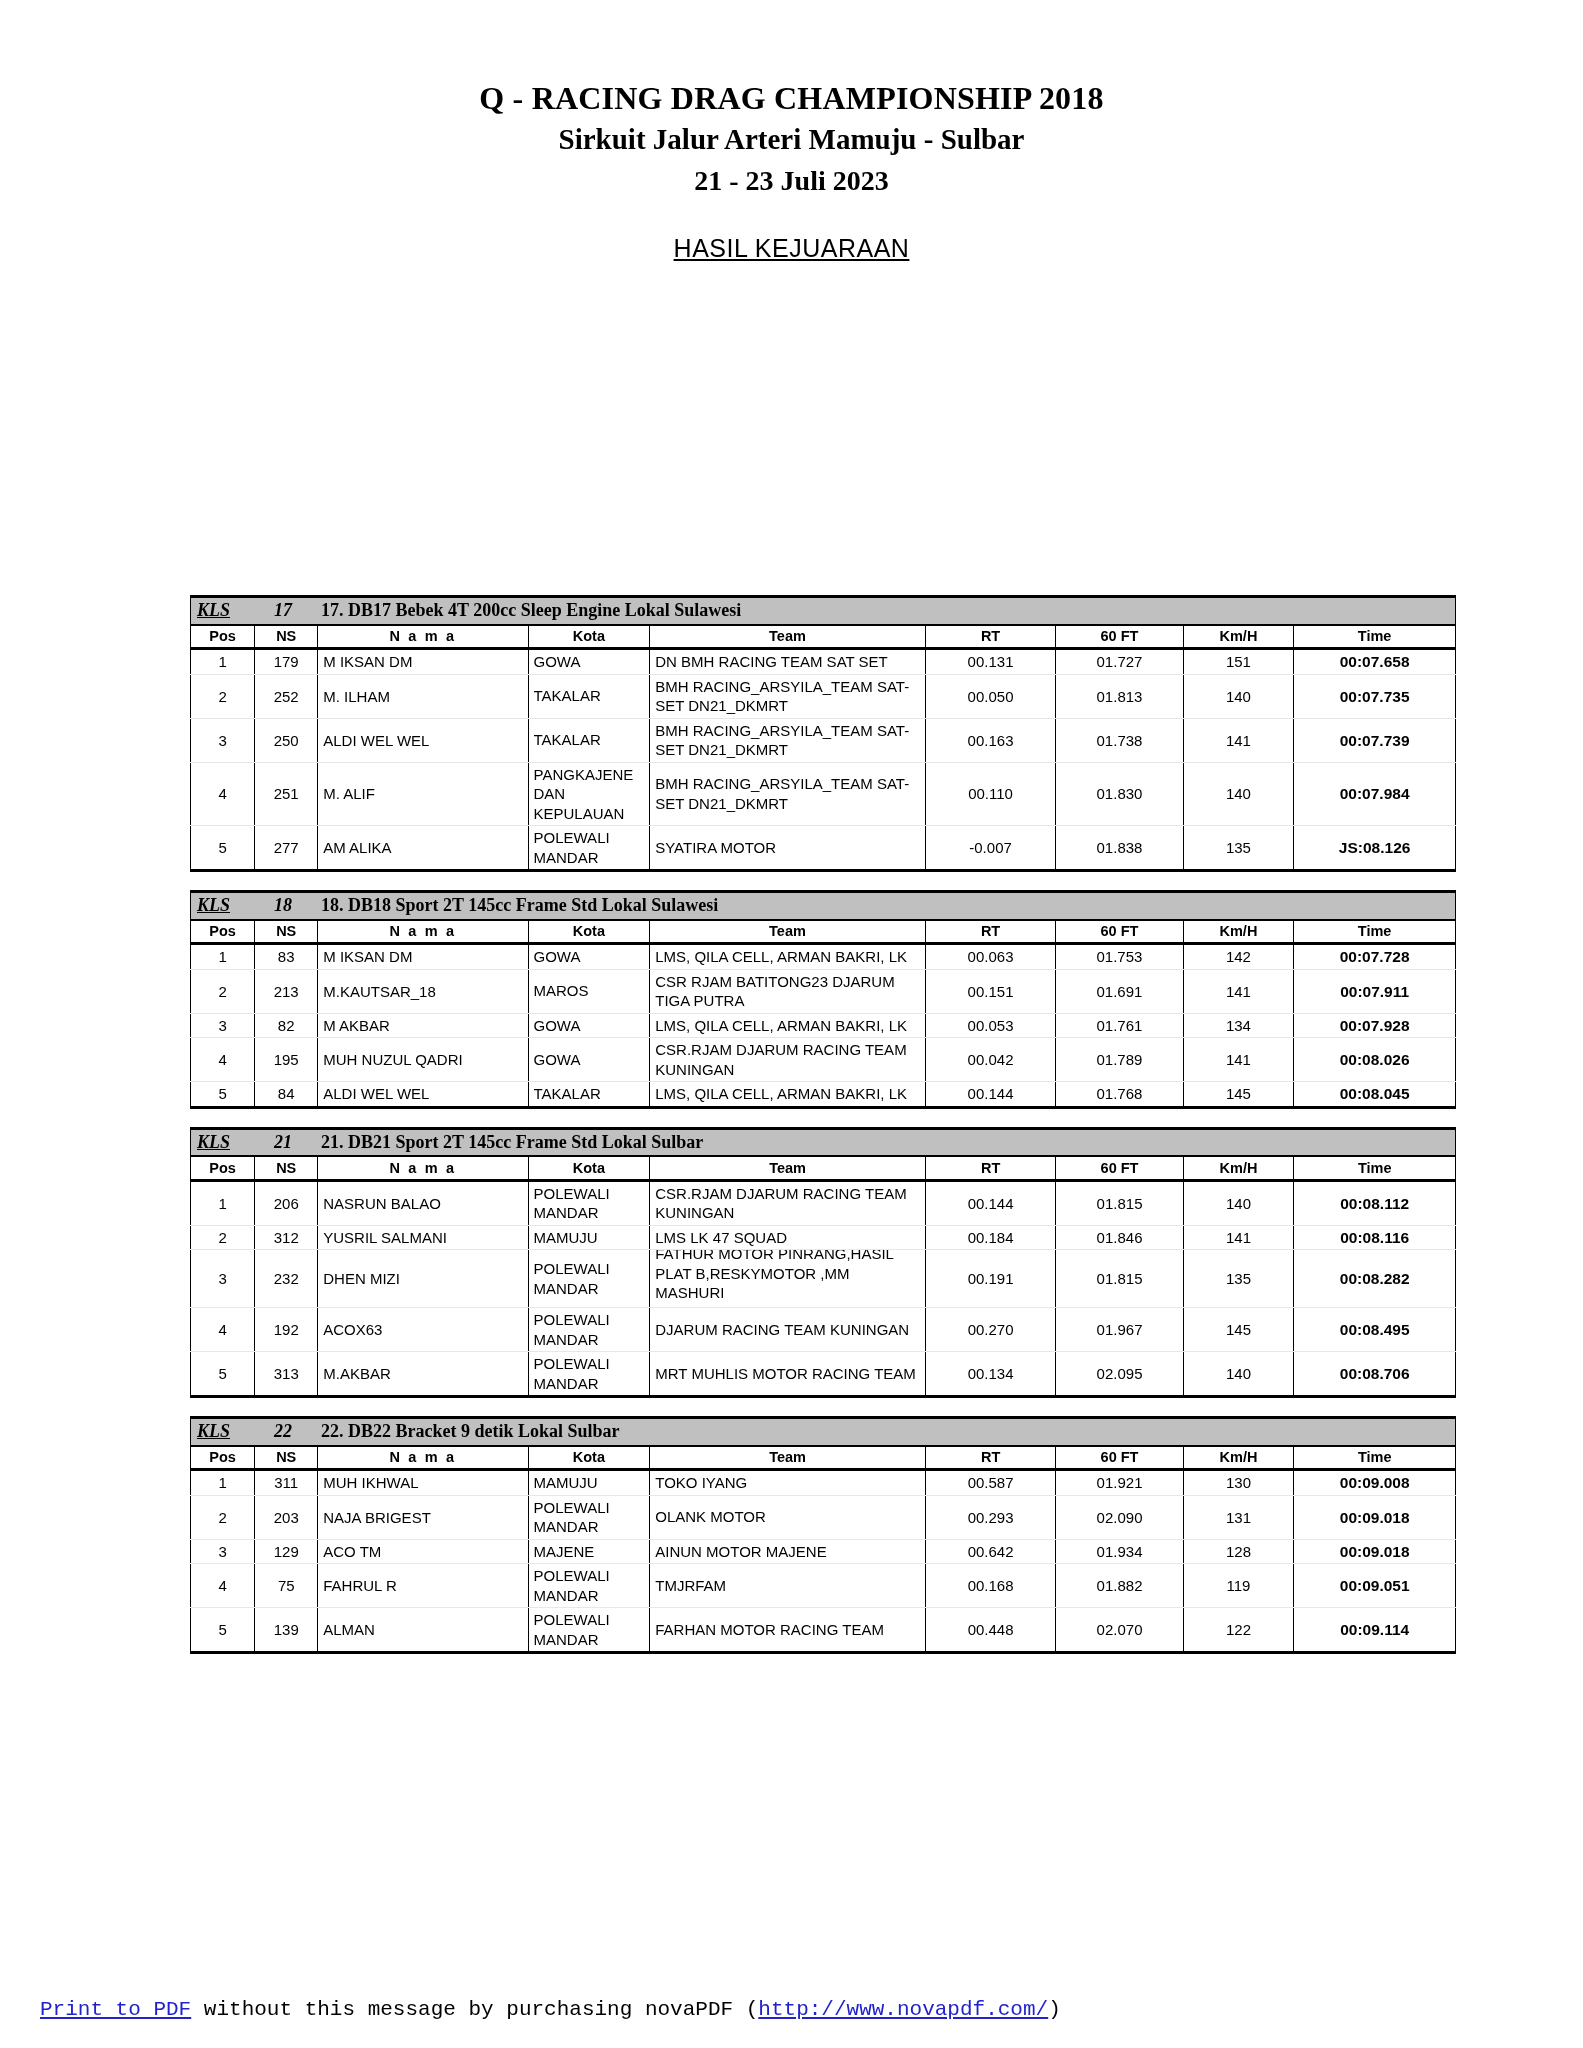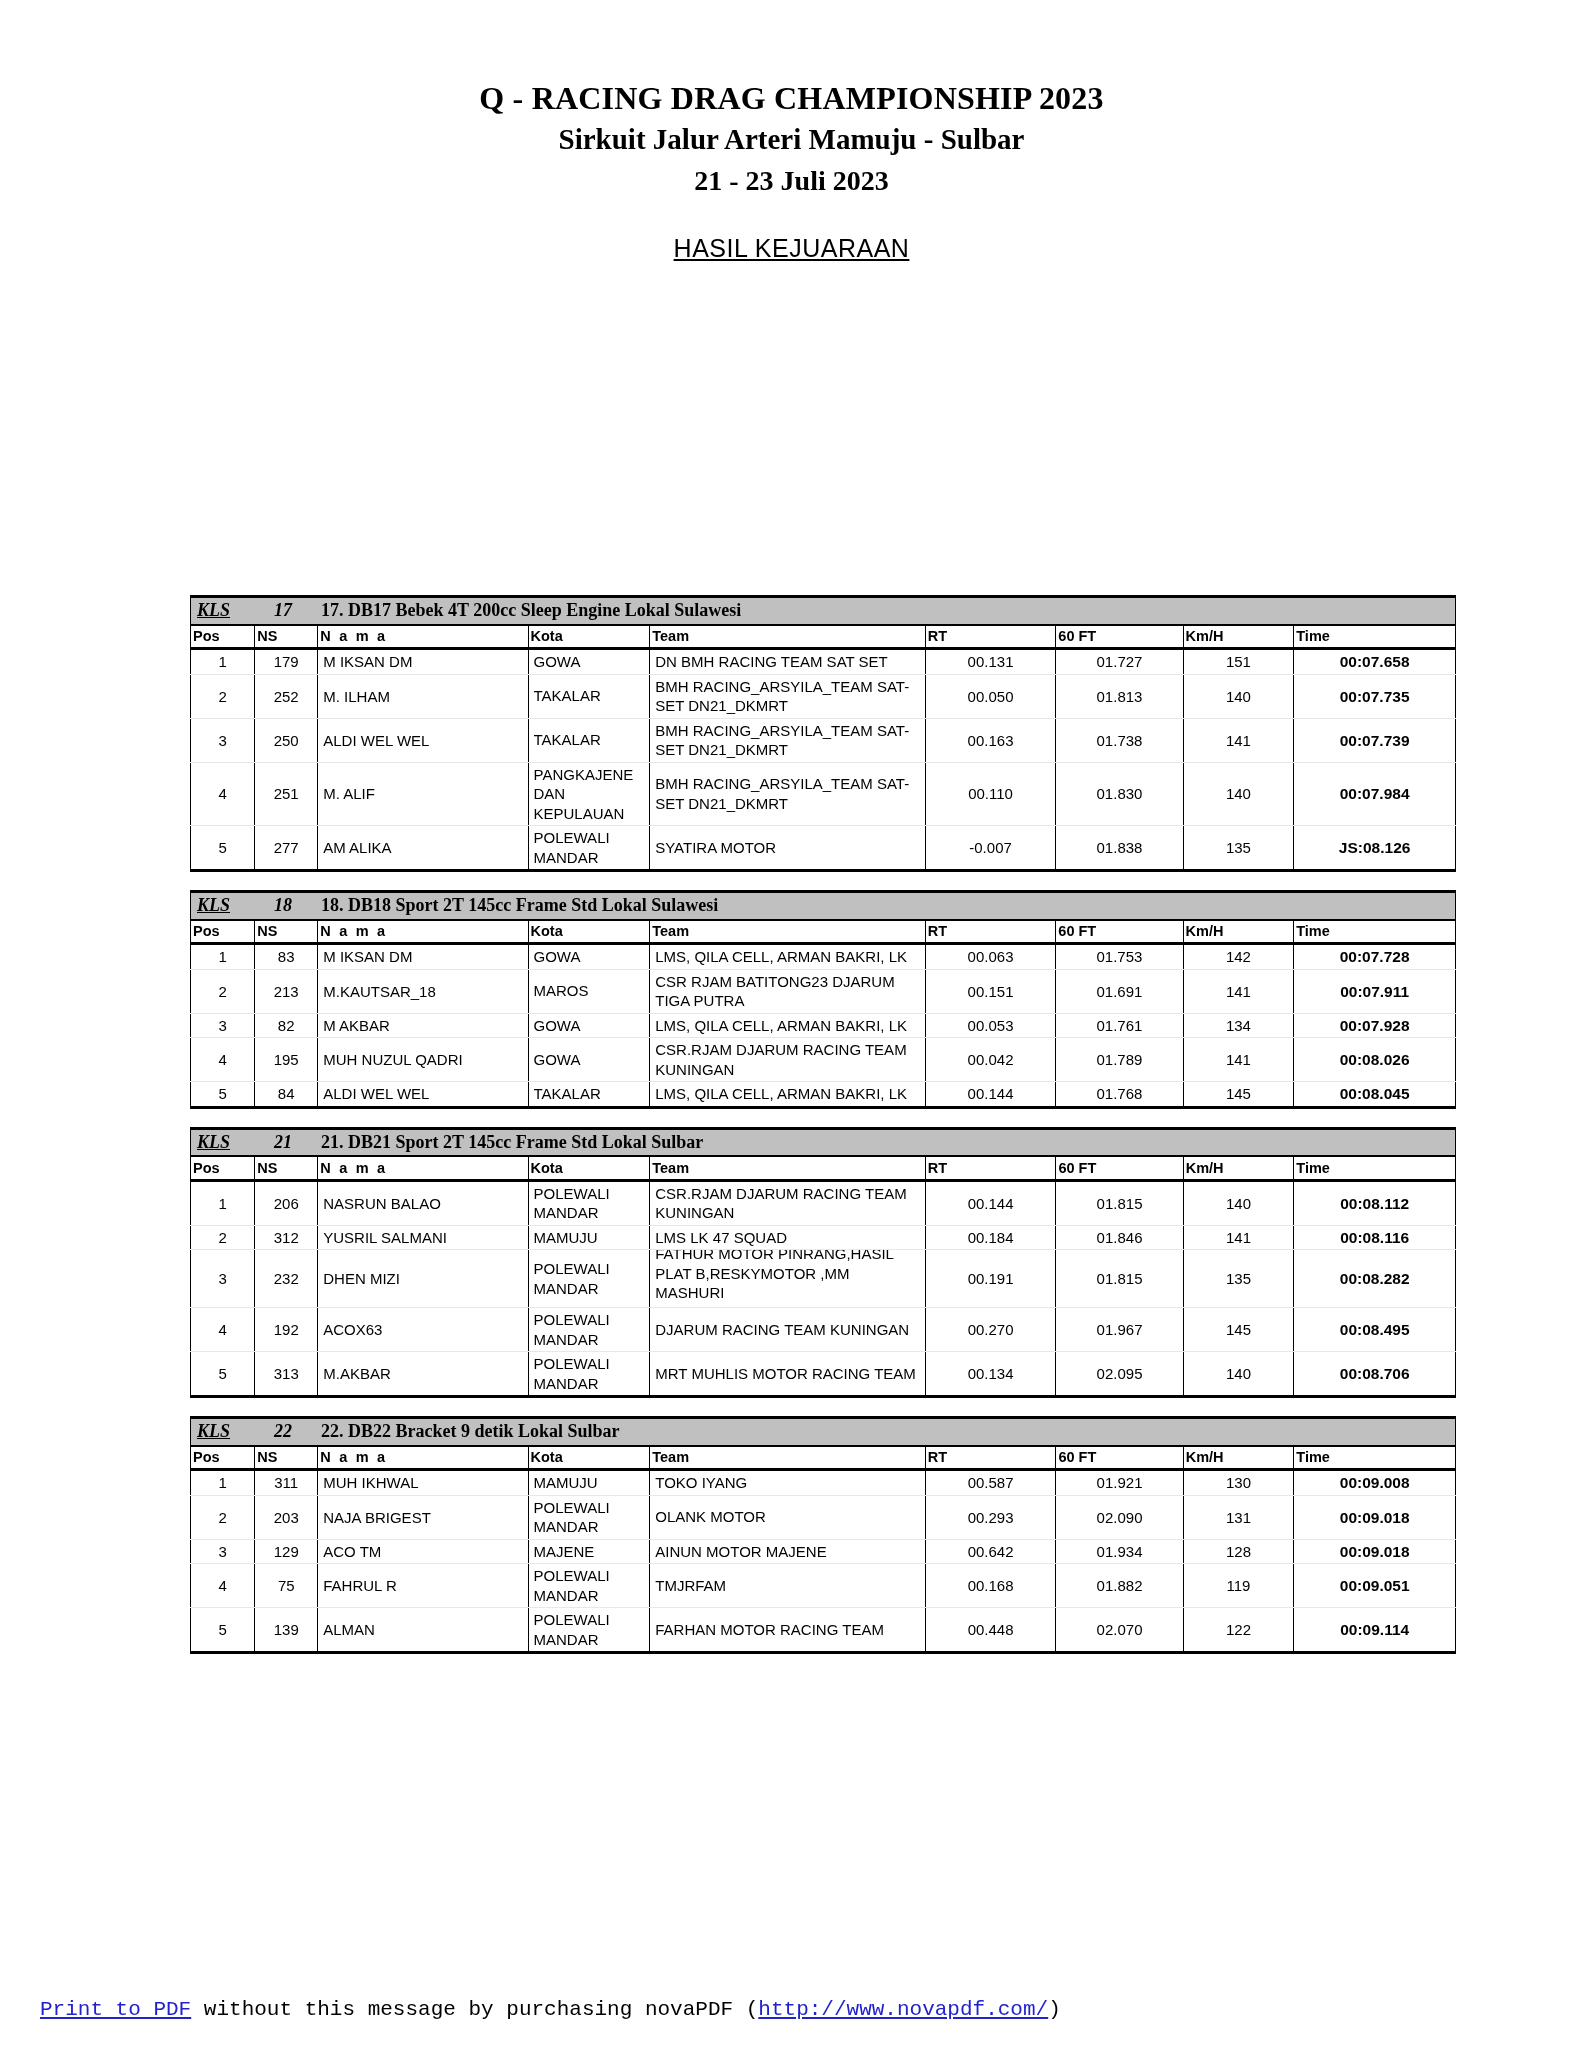--- a/index.html
+++ b/index.html
@@ -106,20 +106,21 @@
   .kls-banner .kls-name {
     display: inline-block;
     padding-left: 10px;
   }
 
   
   tr.col-head td {
     border: 1px solid #000;
     border-bottom: 3px solid #000;
     height: 24px;
+    text-align: center;
     font-weight: bold;
     font-size: 14.5px;
     padding: 0 2px;
     white-space: nowrap;
     margin-top: 36px;
   }
   .nama-spaced { letter-spacing: 2.2px; }
 
   
   tr.data-row td {
@@ -184,21 +185,21 @@
   }
   .footer a {
     color: #2222cc;
     text-decoration: underline;
   }
 </style>
 </head>
 <body>
 
 <div class="page-header">
-  <div class="title-1">Q - RACING DRAG CHAMPIONSHIP 2023</div>
+  <div class="title-1">Q - RACING DRAG CHAMPIONSHIP 2018</div>
   <div class="title-3">Sirkuit Jalur Arteri Mamuju - Sulbar</div>
   <div class="title-4">21 - 23 Juli 2023</div>
   <div class="subtitle-wrap">
     <span class="subtitle">HASIL KEJUARAAN</span>
   </div>
 </div>
 
 <div class="results" id="results">
     <div class="class-block">
       <table class="kls">

